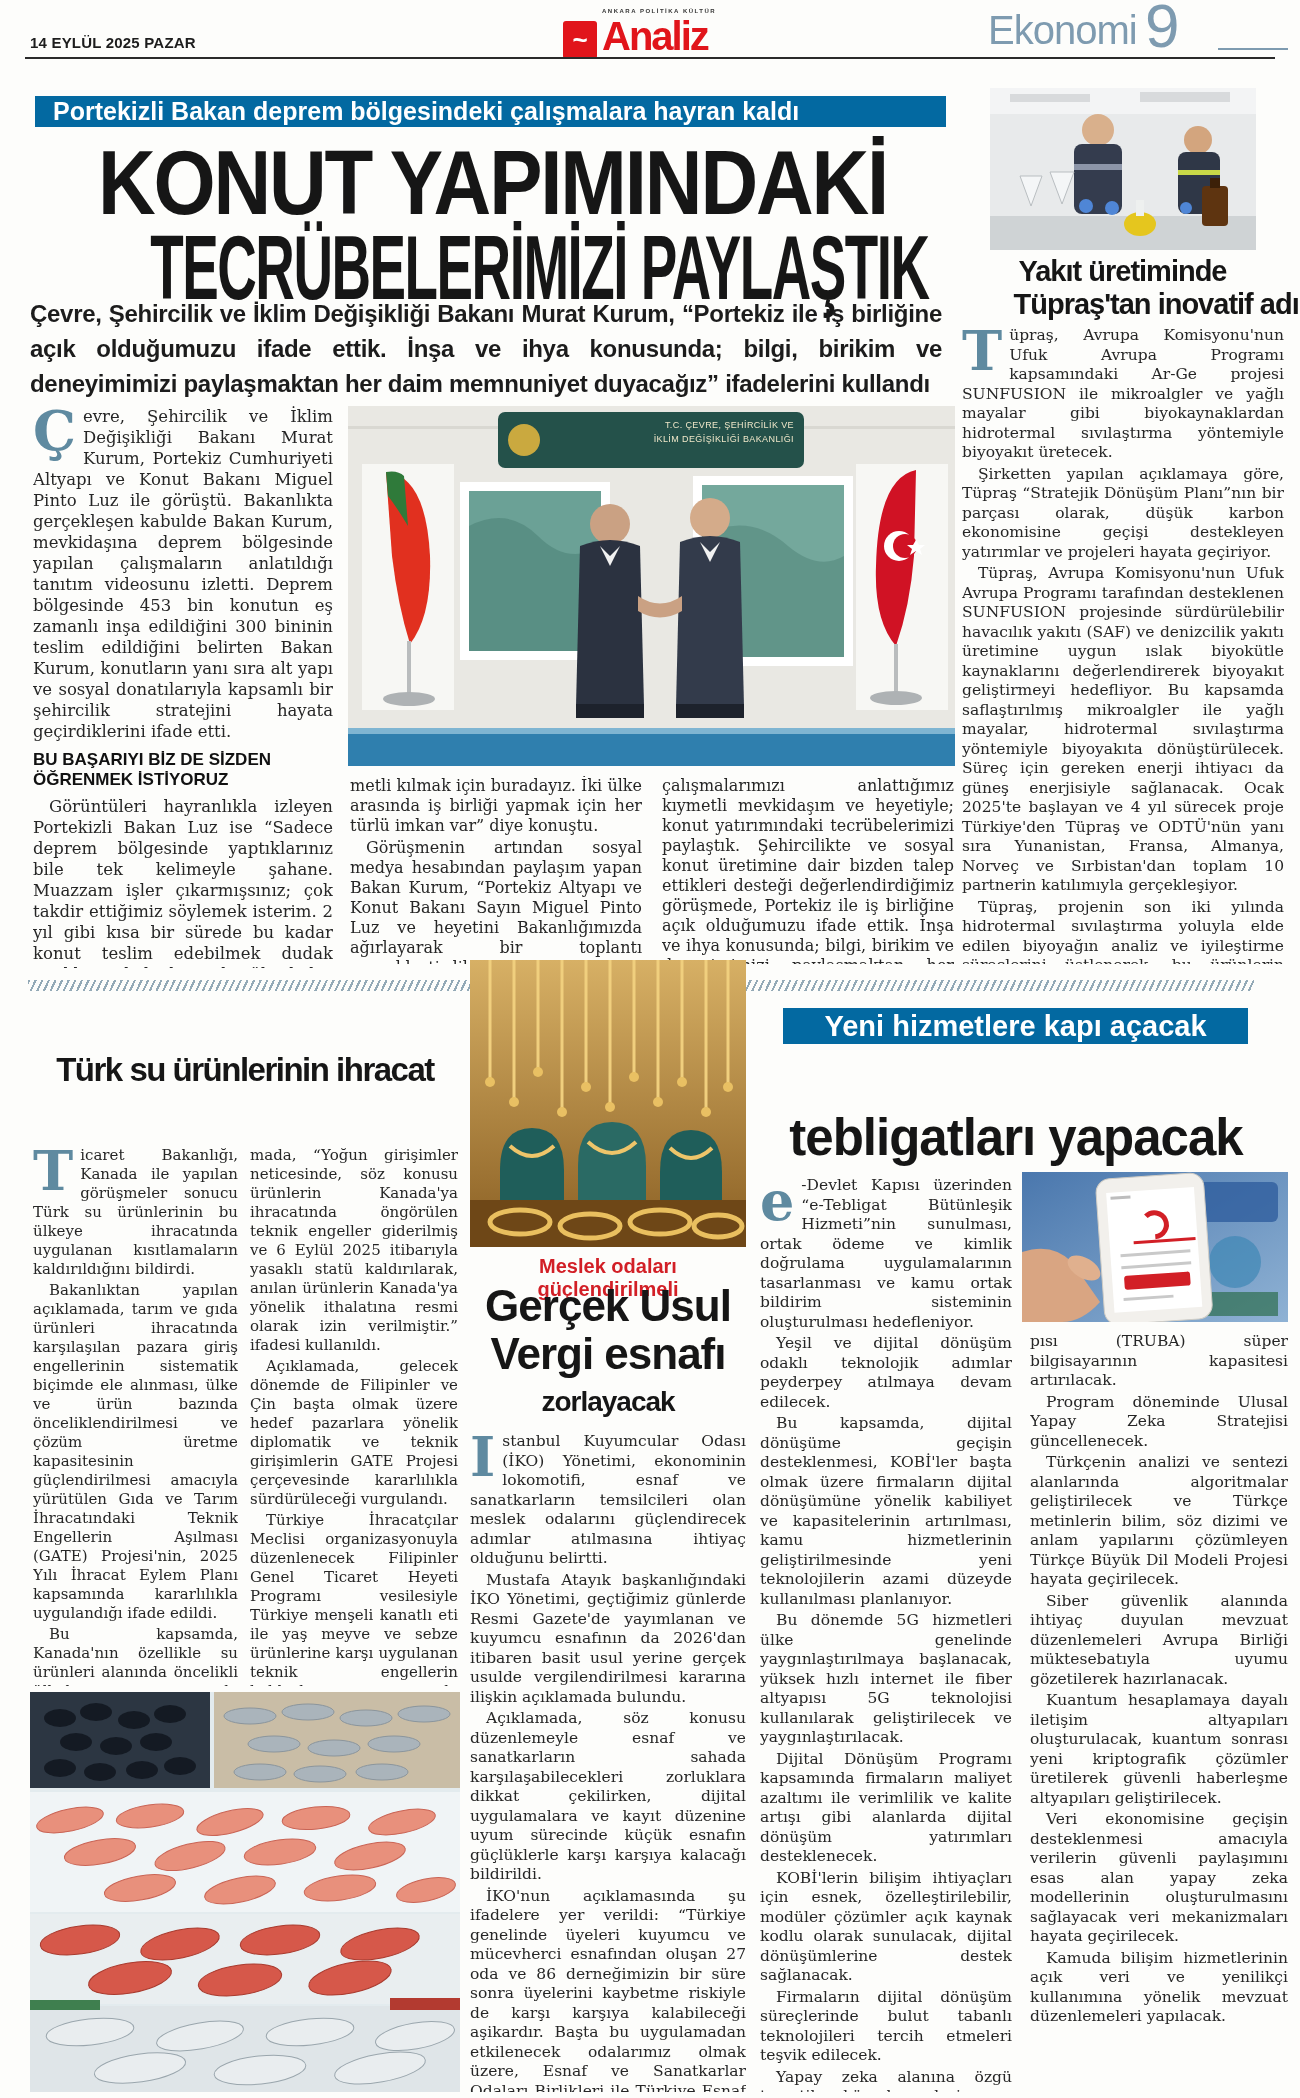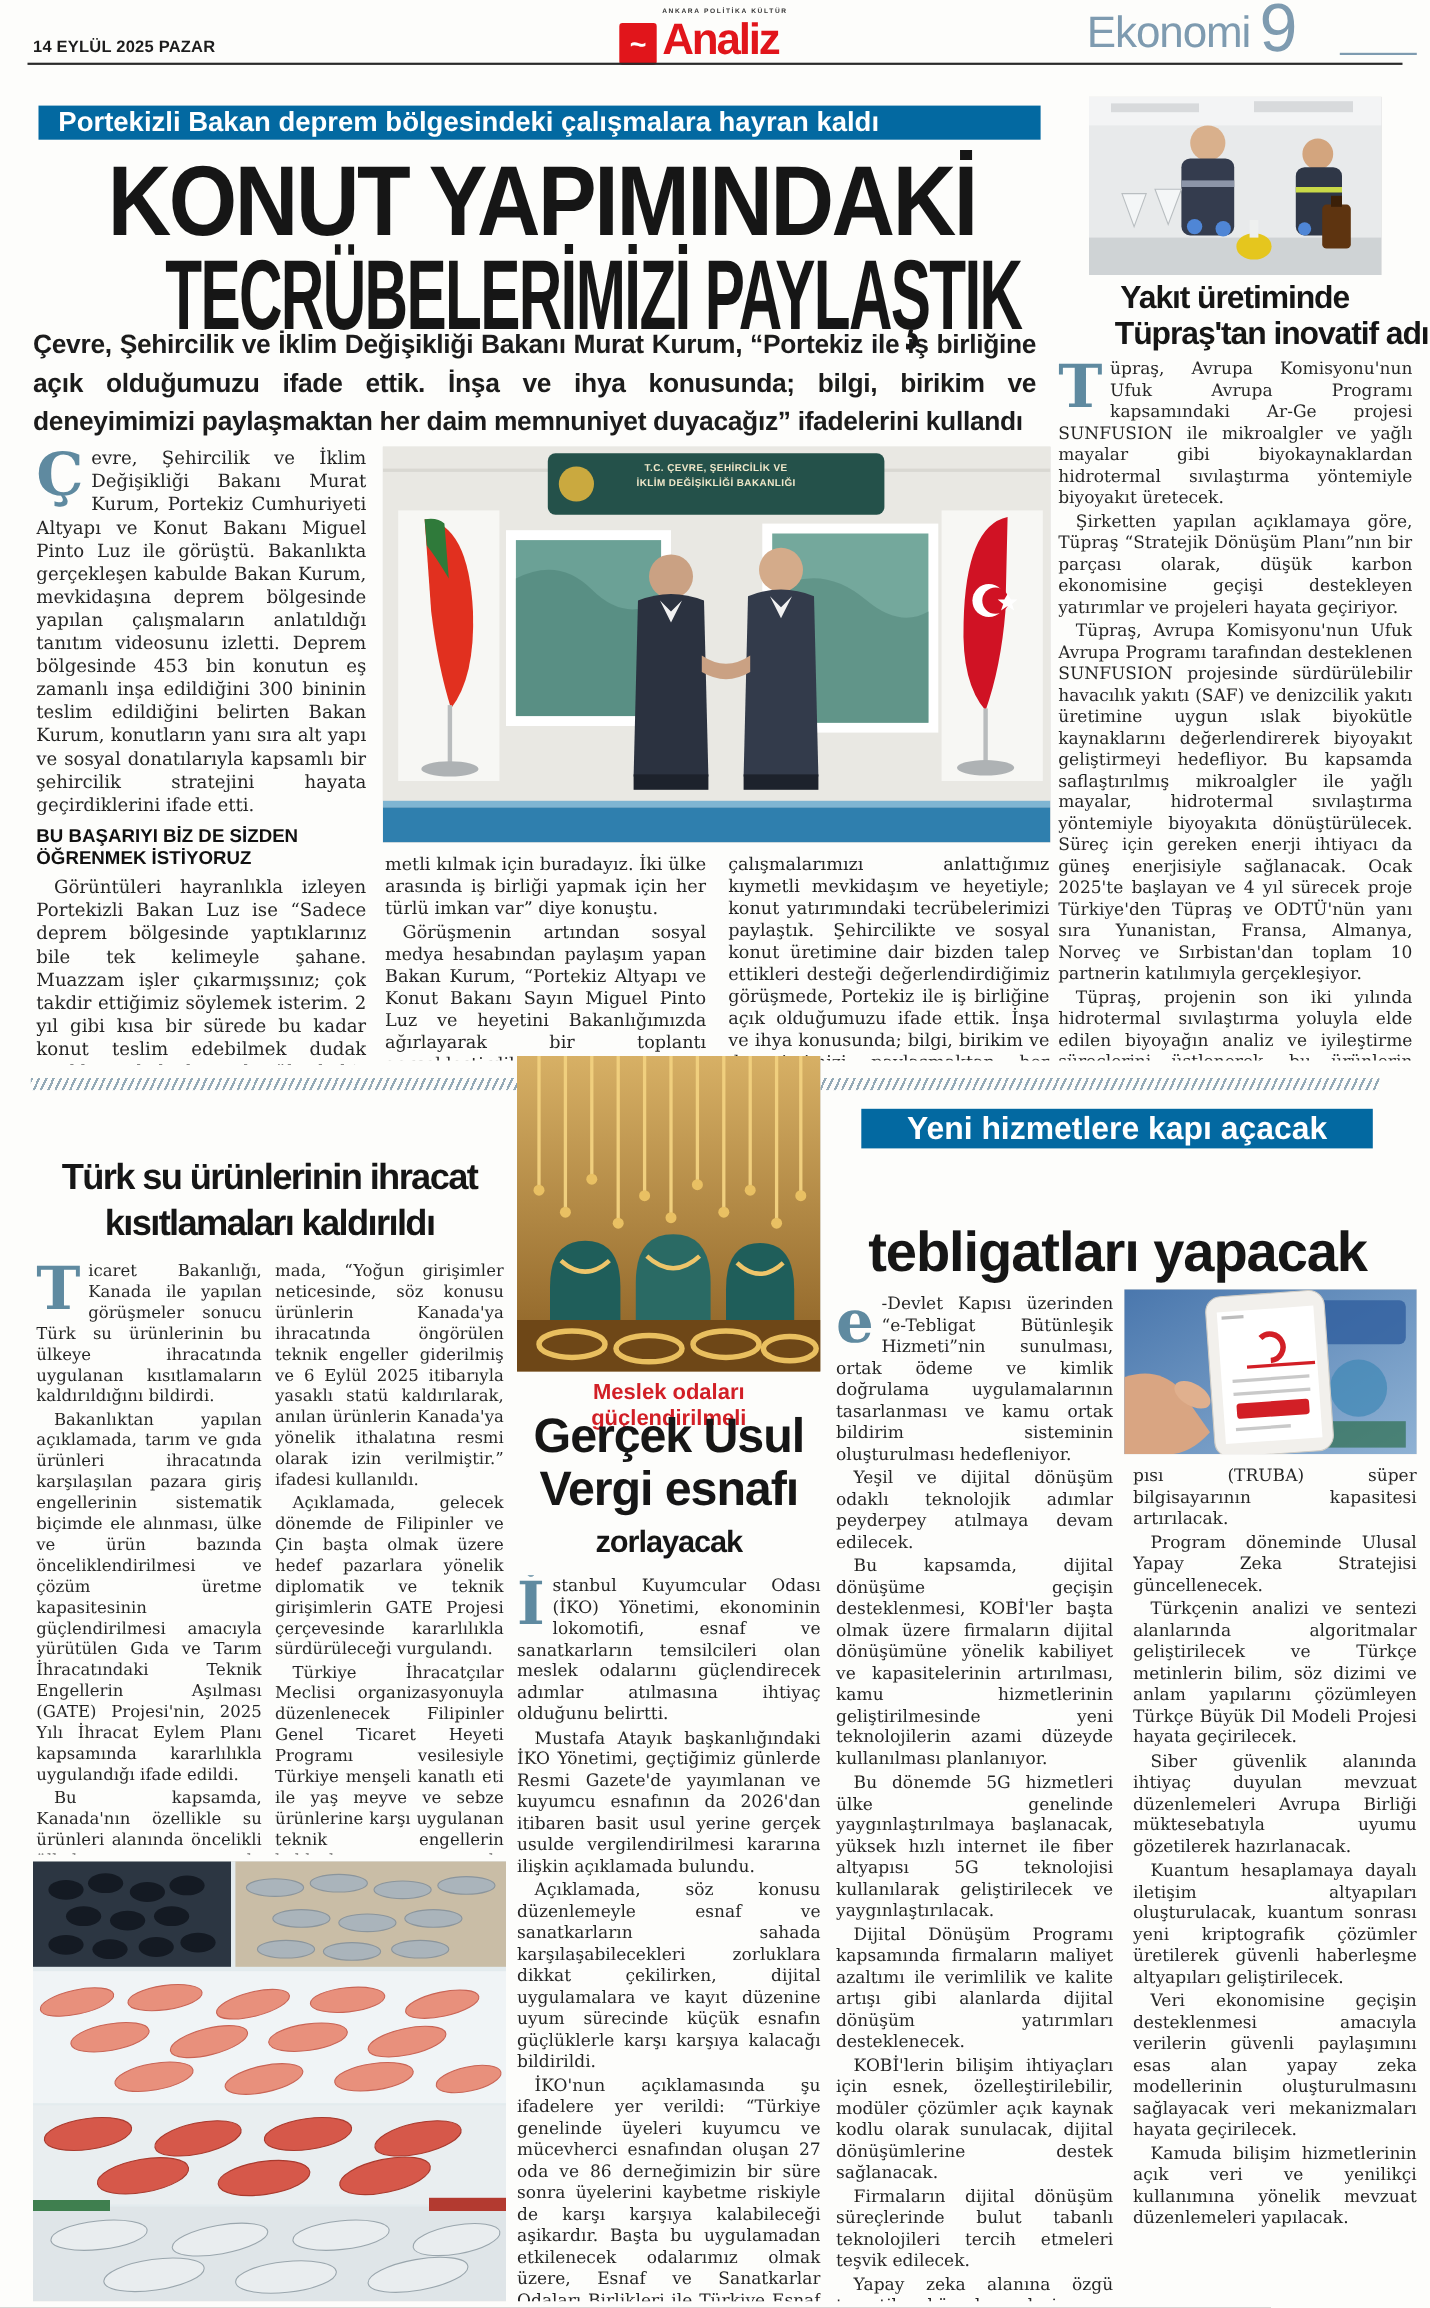--- a/index.html
+++ b/index.html
@@ -38,21 +38,21 @@
   .dropcap > p:first-child::first-letter{
     float:left;font-size:54px;line-height:44px;padding:3px 7px 0 0;color:#5f8aa0;
     font-weight:bold;font-family:"DejaVu Serif",serif;}
   .inhead{font-family:"Liberation Sans",sans-serif;font-weight:bold;font-size:17px;line-height:20px;
           color:#111;margin:8px 0 6px 0;text-align:left;}
   .red-kicker{color:#d21f26;font-weight:bold;text-align:center;}
   
   .zigzag{height:11px;background:repeating-linear-gradient(115deg,#93a9b6 0 2px,rgba(0,0,0,0) 2px 6px);}
   
   .photo{overflow:hidden;background:#dcdcda;}
-  .sign-text{position:absolute;color:#efe7c9;font-weight:bold;text-align:center;line-height:11px;font-size:9px;letter-spacing:.4px;}
+  .sign-text{position:absolute;color:#efe7c9;font-weight:normal;text-align:right;line-height:11px;font-size:9px;letter-spacing:.4px;}
 </style>
 </head>
 <body>
 
 <div class="page">
 
   <div class="abs date" style="left:30px;top:34px;">14 EYLÜL 2025 PAZAR</div>
 
   <div class="abs" style="left:563px;top:8px;width:190px;">
     <div style="display:flex;align-items:flex-end;gap:5px;">
@@ -173,21 +173,20 @@
   <div class="abs serif c-tup dropcap" style="left:962px;top:326px;width:322px;height:638px;">
       <p>Tüpraş, Avrupa Komisyonu'nun Ufuk Avrupa Programı kapsamındaki Ar-Ge projesi SUNFUSION ile mikroalgler ve yağlı mayalar gibi biyokaynaklardan hidrotermal sıvılaştırma yöntemiyle biyoyakıt üretecek.</p>
       <p>Şirketten yapılan açıklamaya göre, Tüpraş “Stratejik Dönüşüm Planı”nın bir parçası olarak, düşük karbon ekonomisine geçişi destekleyen yatırımlar ve projeleri hayata geçiriyor.</p>
       <p>Tüpraş, Avrupa Komisyonu'nun Ufuk Avrupa Programı tarafından desteklenen SUNFUSION projesinde sürdürülebilir havacılık yakıtı (SAF) ve denizcilik yakıtı üretimine uygun ıslak biyokütle kaynaklarını değerlendirerek biyoyakıt geliştirmeyi hedefliyor. Bu kapsamda saflaştırılmış mikroalgler ile yağlı mayalar, hidrotermal sıvılaştırma yöntemiyle biyoyakıta dönüştürülecek. Süreç için gereken enerji ihtiyacı da güneş enerjisiyle sağlanacak. Ocak 2025'te başlayan ve 4 yıl sürecek proje Türkiye'den Tüpraş ve ODTÜ'nün yanı sıra Yunanistan, Fransa, Almanya, Norveç ve Sırbistan'dan toplam 10 partnerin katılımıyla gerçekleşiyor.</p>
       <p>Tüpraş, projenin son iki yılında hidrotermal sıvılaştırma yoluyla elde edilen biyoyağın analiz ve iyileştirme süreçlerini üstlenerek, bu ürünlerin endüstriyel kullanıma hazır hale getirilmesini sağlayacak.</p>
     </div>
 
   <div class="abs zigzag" style="left:28px;top:980px;width:1226px;"></div>
 
   <div class="abs subhl" style="left:30px;top:1050px;width:430px;font-size:33px;line-height:40px;letter-spacing:-1.5px;">Türk su ürünlerinin ihracat</div>
-  <div class="abs subhl" style="left:30px;top:1092px;width:430px;font-size:33px;line-height:40px;letter-spacing:-1.5px;">kısıtlamaları kaldırıldı</div>
 
   <div class="abs serif c-fish dropcap" style="left:33px;top:1146px;width:205px;height:540px;">
       <p>Ticaret Bakanlığı, Kanada ile yapılan görüşmeler sonucu Türk su ürünlerinin bu ülkeye ihracatında uygulanan kısıtlamaların kaldırıldığını bildirdi.</p>
       <p>Bakanlıktan yapılan açıklamada, tarım ve gıda ürünleri ihracatında karşılaşılan pazara giriş engellerinin sistematik biçimde ele alınması, ülke ve ürün bazında önceliklendirilmesi ve çözüm üretme kapasitesinin güçlendirilmesi amacıyla yürütülen Gıda ve Tarım İhracatındaki Teknik Engellerin Aşılması (GATE) Projesi'nin, 2025 Yılı İhracat Eylem Planı kapsamında kararlılıkla uygulandığı ifade edildi.</p>
       <p>Bu kapsamda, Kanada'nın özellikle su ürünleri alanında öncelikli ülkeler arasında belirlendiği, levrek ve çipura ihracatında yaşanan kısıtlamaların da proje gündeminde ele alındığı belirtilen açıklamada, Kanada Gıda Denetim Kurumunun (CFIA) ise 1 Haziran 2023'te Türk menşeli bazı su ürünlerinin ülkeye girişini yasakladığı hatırlatıldı. Açıklamada, iki ülke arasındaki su ürünleri ihracatının bu kararla birlikte fiilen durma noktasına geldiği bilgisi verildi.</p>
     </div>
   <div class="abs serif c-fish" style="left:250px;top:1146px;width:208px;height:540px;">
       <p>mada, “Yoğun girişimler neticesinde, söz konusu ürünlerin Kanada'ya ihracatında öngörülen teknik engeller giderilmiş ve 6 Eylül 2025 itibarıyla yasaklı statü kaldırılarak, anılan ürünlerin Kanada'ya yönelik ithalatına resmi olarak izin verilmiştir.” ifadesi kullanıldı.</p>
       <p>Açıklamada, gelecek dönemde de Filipinler ve Çin başta olmak üzere hedef pazarlara yönelik diplomatik ve teknik girişimlerin GATE Projesi çerçevesinde kararlılıkla sürdürüleceği vurgulandı.</p>
       <p>Türkiye İhracatçılar Meclisi organizasyonuyla düzenlenecek Filipinler Genel Ticaret Heyeti Programı vesilesiyle Türkiye menşeli kanatlı eti ile yaş meyve ve sebze ürünlerine karşı uygulanan teknik engellerin kaldırılmasının da hedeflendiği belirtilen açıklamada, Ticaret Bakanlığı ile Tarım ve Orman Bakanlığı yetkililerinden oluşan heyetin Çin'e gerçekleştireceği ziyarete değinilerek, hayvan sağlığı önlemlerinin ortadan kaldırılmasına yönelik müzakerelerin ilerletilmesinin öngörüldüğü bilgisi verildi.</p>

